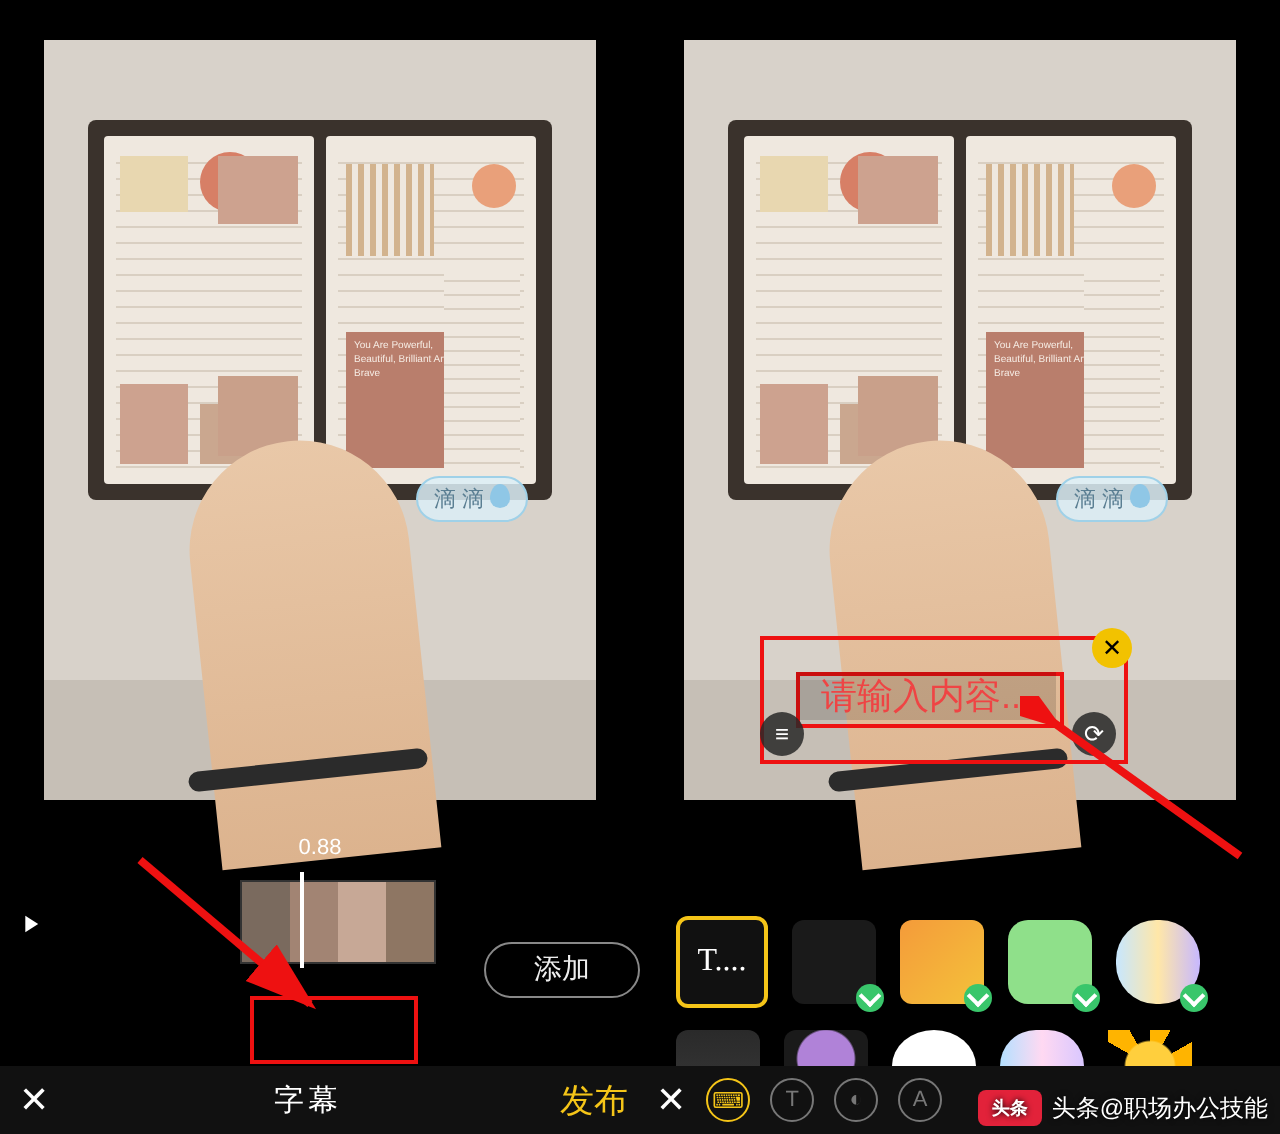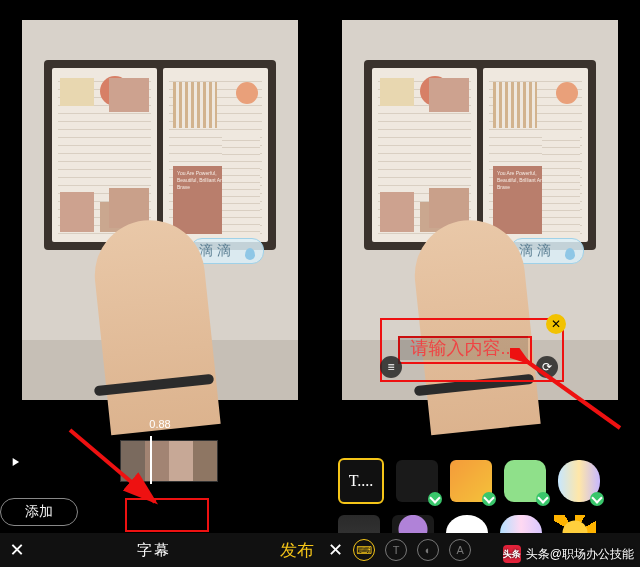--- a/index.html
+++ b/index.html
@@ -17,35 +17,35 @@
   .pageL .p1{left:8px;top:10px;width:34px;height:28px;background:#e8d7b0}
   .pageL .p2{left:48px;top:8px;width:30px;height:30px;background:#d77f66;border-radius:50%}
   .pageL .p3{right:8px;top:10px;width:40px;height:34px}
   .pageL .p4{left:8px;bottom:10px;width:34px;height:40px}
   .pageL .p5{left:48px;bottom:10px;width:30px;height:30px;background:#caa78f}
   .pageL .p6{right:8px;bottom:14px;width:40px;height:40px;background:#c9a08a}
   .pageR .stripes{position:absolute;left:10px;top:14px;width:44px;height:46px;background:repeating-linear-gradient(90deg,#d2b38e 0 3px,#efe8df 3px 6px)}
   .pageR .peach{position:absolute;right:10px;top:14px;width:22px;height:22px;background:#e9a07a;border-radius:50%}
   .pageR .card{position:absolute;left:10px;bottom:8px;width:60px;height:68px;background:#b97e6c;color:#f6ece4;font-size:5px;line-height:7px;padding:4px;box-sizing:border-box}
   .pageR .col2{position:absolute;right:8px;bottom:8px;width:38px;height:100px;background:repeating-linear-gradient(#efe8df 0 6px,#d9cfc2 6px 7px)}
-  .sticker{position:absolute;right:34px;top:218px;padding:3px 8px;border:1px solid #9fd1e8;border-radius:12px;background:rgba(220,238,247,.85);color:#5a7e92;font-size:14px;display:flex;align-items:flex-end;gap:14px}
+  .sticker{position:absolute;right:34px;top:218px;padding:3px 8px;border:1px solid #9fd1e8;border-radius:12px;background:rgba(220,238,247,.85);color:#5a7e92;font-size:11px;display:flex;align-items:flex-start;gap:3px}
   .drop{width:10px;height:12px;background:#8fc7e6;border-radius:50% 50% 50% 50% / 60% 60% 40% 40%}
   .arm{position:absolute;left:78px;bottom:-30px;width:110px;height:210px;border-radius:55px 55px 0 0;background:linear-gradient(#e9c8a8,#dcb38e);transform:rotate(-6deg)}
   .bracelet{position:absolute;left:72px;bottom:10px;width:120px;height:10px;border-radius:10px;background:#2b2b2b;transform:rotate(-6deg)}
   
   .time{position:absolute;left:0;right:0;top:418px;text-align:center;font-size:11px;color:#fff}
   .play{position:absolute;left:8px;top:455px;color:#fff;font-size:14px}
   .play svg{width:14px;height:14px;fill:#fff}
   .strip{position:absolute;left:120px;top:440px;width:96px;height:40px;display:flex;border:1px solid #333}
   .strip div{flex:1;background:#7a6a5e}
   .strip div:nth-child(2){background:#a28473}
   .strip div:nth-child(3){background:#c7a896}
   .strip div:nth-child(4){background:#8e7663}
   .cursor{position:absolute;left:150px;top:436px;width:2px;height:48px;background:#fff}
-  .addWrap{position:absolute;left:0;right:0;top:498px;text-align:left}
+  .addWrap{position:absolute;left:0;right:0;top:471px;text-align:right}
   .addBtn{display:inline-block;border:1px solid #888;border-radius:18px;padding:4px 24px;font-size:14px;color:#eee}
   .redbox1{position:absolute;border:2px solid #e11;pointer-events:none}
   .rb1{left:125px;top:498px;width:80px;height:30px}
   .arrow1{position:absolute;left:60px;top:420px;width:120px;height:100px;pointer-events:none}
   .bottombar{position:absolute;left:0;right:0;bottom:0;height:34px;background:#111;display:flex;align-items:center;font-size:14px}
   .bbX{width:34px;text-align:center;color:#fff;font-size:18px}
   .bbTitle{flex:1;text-align:center;color:#ffffff;font-size:15px;letter-spacing:2px}
   .bbPub{width:46px;text-align:center;color:#f5c518;font-size:17px}
   
   .capRed{position:absolute;border:2px solid #e11}
@@ -78,21 +78,21 @@
   .s2c{background:#fff;border-radius:50%}
   .s2d{background:linear-gradient(90deg,#b4e0ff,#ffd9f2,#d9c7ff);border-radius:18px}
   .s2e{background:radial-gradient(circle,#ffcf3d 0 12px,transparent 13px),
             conic-gradient(#ffb400 0 30deg,transparent 30deg 60deg,#ffb400 60deg 90deg,transparent 90deg 120deg,#ffb400 120deg 150deg,transparent 150deg 180deg,#ffb400 180deg 210deg,transparent 210deg 240deg,#ffb400 240deg 270deg,transparent 270deg 300deg,#ffb400 300deg 330deg,transparent 330deg 360deg)}
   .bb2{position:absolute;left:0;right:0;bottom:0;height:34px;background:#111;display:flex;align-items:center;gap:10px;padding:0 8px;box-sizing:border-box;z-index:20}
   .bb2 .x{font-size:18px;color:#fff}
   .bb2 .ico{width:20px;height:20px;border:1.5px solid #777;border-radius:50%;display:flex;align-items:center;justify-content:center;color:#777;font-size:11px}
   .bb2 .ico.sel{border-color:#f5c518;color:#f5c518}
   
   .wm{position:absolute;right:6px;bottom:4px;display:flex;align-items:center;gap:5px;font-size:12px;color:#fff;text-shadow:0 0 3px #000;z-index:30}
-  .wm .logo{width:18px;height:18px;border-radius:4px;background:#e2223a;display:flex;align-items:center;justify-content:center;font-size:9px;font-weight:700}
+  .wm .logo{width:32px;height:18px;border-radius:4px;background:#e2223a;display:flex;align-items:center;justify-content:center;font-size:9px;font-weight:700}
 </style>
 </head>
 <body>
 
 <div class="stage">
 
   <div class="phone">
     <div class="preview">
       <div class="wall-top"></div>
         <div class="wall-bot"></div>

